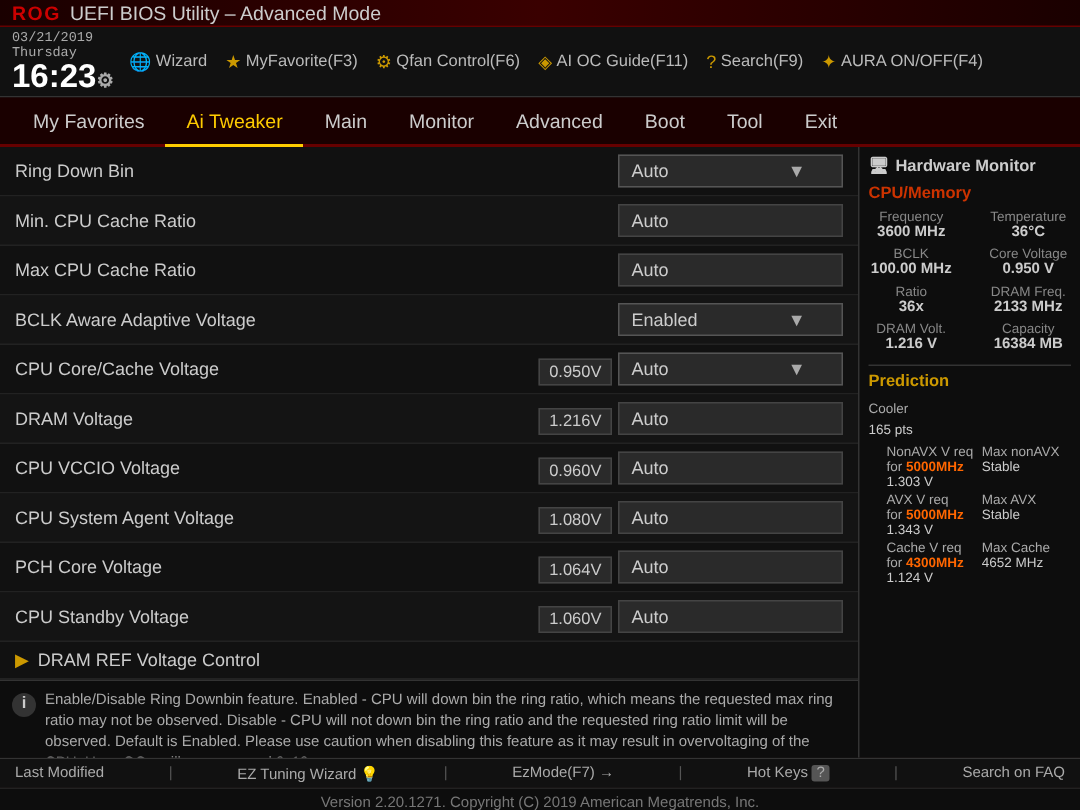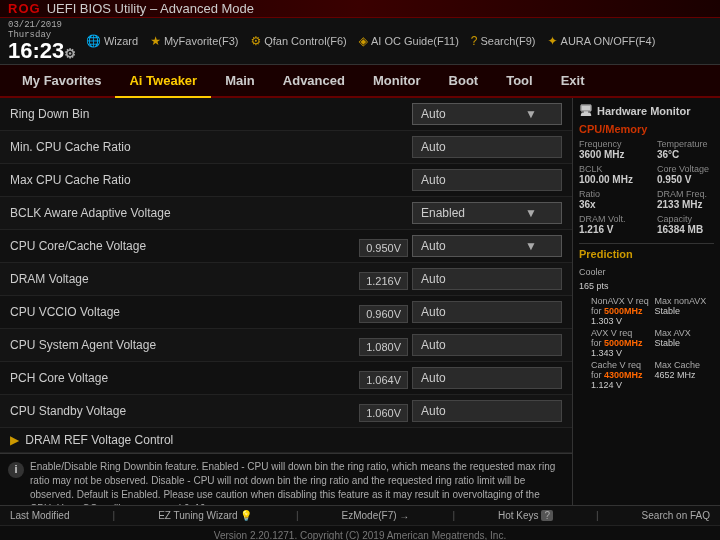--- a/index.html
+++ b/index.html
@@ -72,21 +72,20 @@
       border-bottom: 2px solid #600;
       padding: 0 8px;
       display: flex;
       align-items: center;
     }
     .nav-item {
       padding: 8px 14px;
       color: #ccc;
       cursor: pointer;
       font-size: 13px;
-      font-weight: bold;
     }
     .nav-item.active {
       color: #ffcc00;
       border-bottom: 2px solid #ffcc00;
       margin-bottom: -2px;
     }
 
     
     #main-area {
       display: flex;
@@ -209,20 +208,21 @@
       color: #cc3300;
       font-size: 11px;
       font-weight: bold;
       margin-bottom: 4px;
     }
     .hw-grid {
       display: grid;
       grid-template-columns: 1fr 1fr;
       gap: 4px 21px;
       margin-bottom: 8px;
+      text-align: center;
     }
     .hw-label { color: #888; font-size: 9px; }
     .hw-value { color: #ccc; font-size: 10px; font-weight: bold; }
     .hw-divider { border-top: 1px solid #333; margin: 4px 0; }
     .prediction-title {
       color: #cc9900; font-size: 11px; font-weight: bold; margin-bottom: 4px;
     }
     .pred-item { margin-bottom: 3px; }
     .pred-label { color: #aaa; font-size: 9px; }
     .pred-highlight { color: #ff6600; font-size: 9px; font-weight: bold; }
@@ -297,22 +297,22 @@
       <span class="ico">✦</span>
       <span>AURA ON/OFF(F4)</span>
     </div>
   </div>
 </div>
 
 <div id="nav-bar">
   <div class="nav-item">My Favorites</div>
   <div class="nav-item active">Ai Tweaker</div>
   <div class="nav-item">Main</div>
+  <div class="nav-item">Monitor</div>
   <div class="nav-item">Advanced</div>
-  <div class="nav-item">Monitor</div>
   <div class="nav-item">Boot</div>
   <div class="nav-item">Tool</div>
   <div class="nav-item">Exit</div>
 </div>
 
 <div id="main-area">
 
   <div id="left-panel">
 
     <div class="setting-row">

